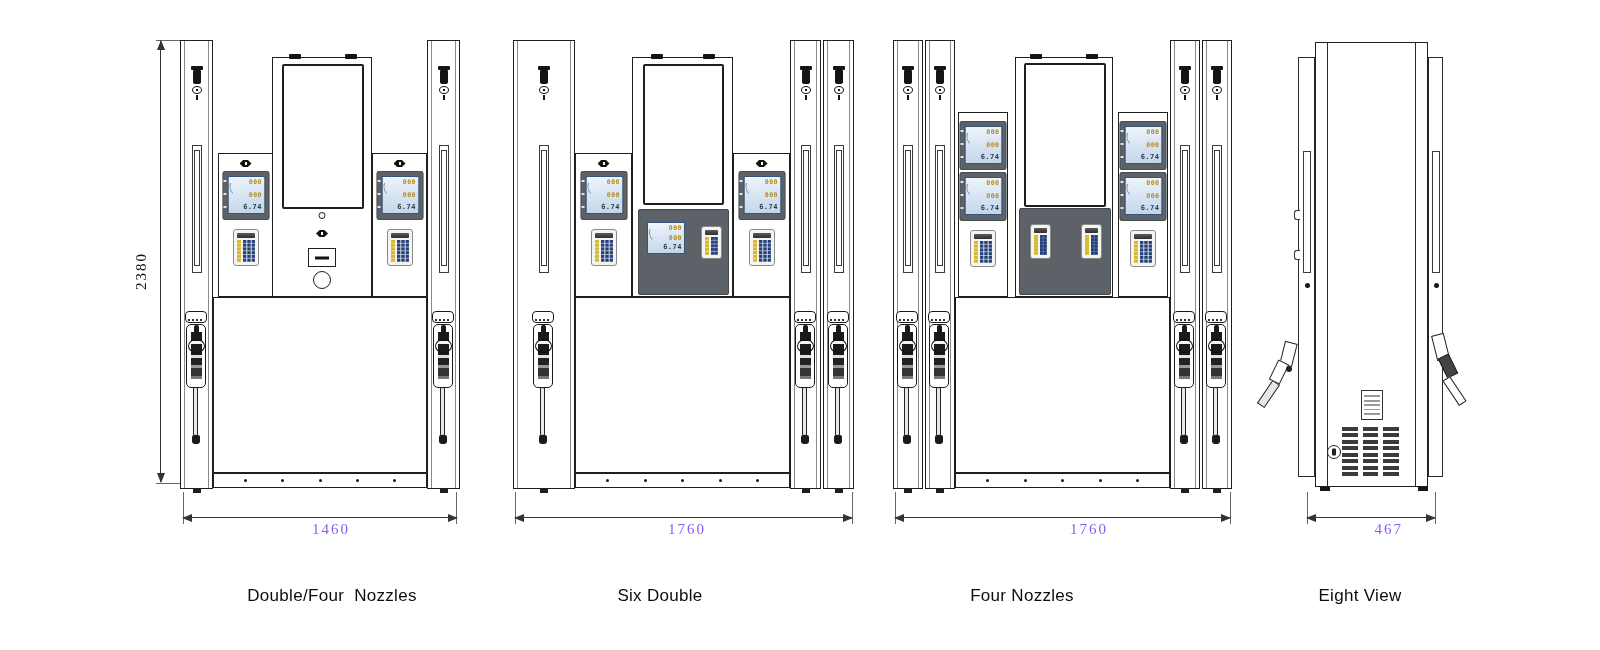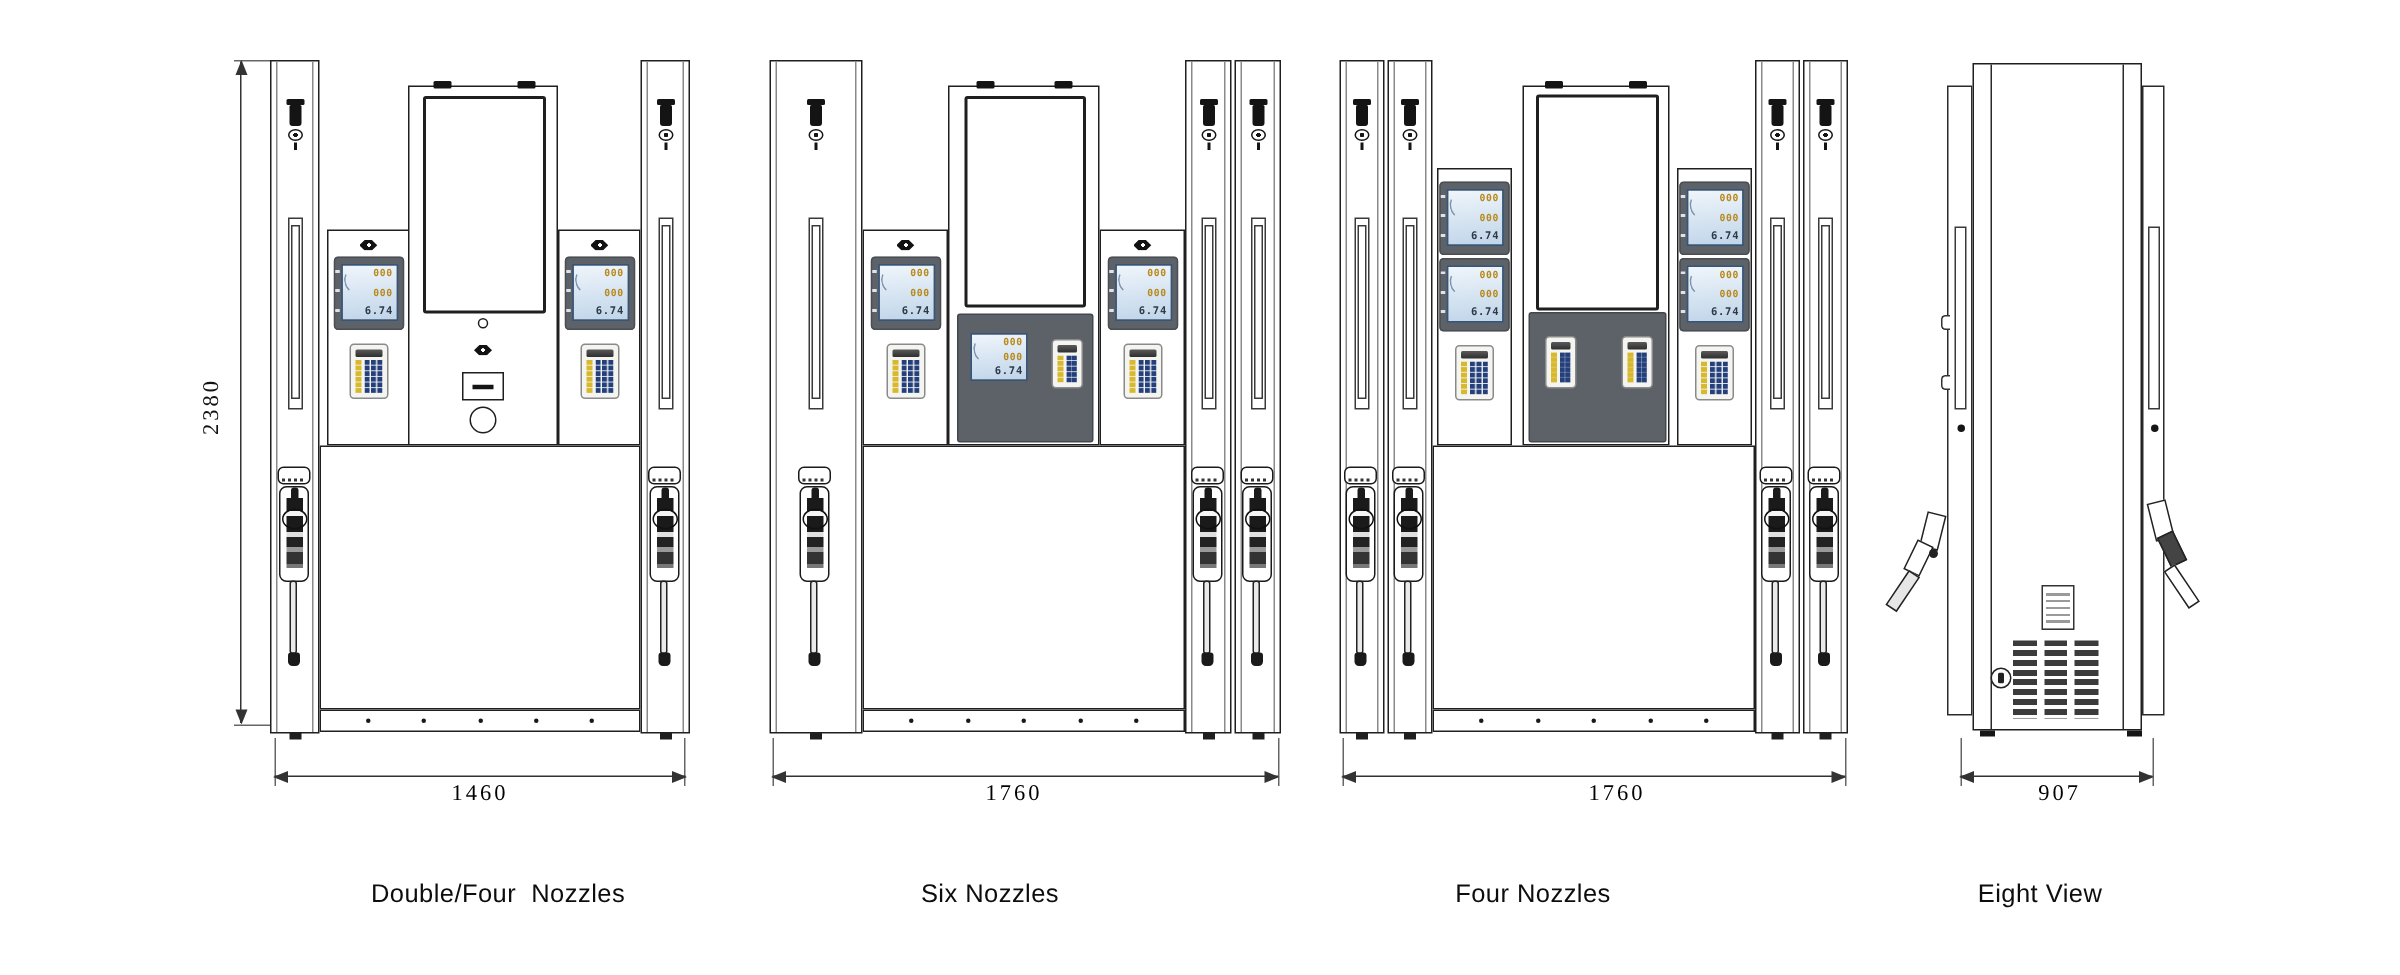--- a/index.html
+++ b/index.html
@@ -73,21 +73,21 @@
 
   
   .hdim{border-top:1.2px solid #333;height:0;}
   .hdim::before{content:"";position:absolute;left:-1px;top:-4.5px;border-top:4px solid transparent;border-bottom:4px solid transparent;border-right:10px solid #333;}
   .hdim::after{content:"";position:absolute;right:-1px;top:-4.5px;border-top:4px solid transparent;border-bottom:4px solid transparent;border-left:10px solid #333;}
   .vdim{border-left:1.2px solid #333;width:0;}
   .vdim::before{content:"";position:absolute;top:-1px;left:-4.5px;border-left:4px solid transparent;border-right:4px solid transparent;border-bottom:10px solid #333;}
   .vdim::after{content:"";position:absolute;bottom:-1px;left:-4.5px;border-left:4px solid transparent;border-right:4px solid transparent;border-top:10px solid #333;}
   .extv{border-left:1px solid #666;width:0;}
   .exth{border-top:1px solid #666;height:0;}
-  .dimlabel{font:15px "Liberation Serif",serif;letter-spacing:2px;color:#000000;text-align:center;}
+  .dimlabel{font:15px "Liberation Serif",serif;letter-spacing:2px;color:#8b5cf6;text-align:right;}
   .vlabel{font:15px "Liberation Serif",serif;letter-spacing:2px;color:#111;text-align:center;transform:rotate(-90deg);}
   .caption{font:17px "Liberation Sans",sans-serif;color:#0d0d0d;text-align:center;letter-spacing:.3px;white-space:pre;}
 
   
   .svbody{background:#fff;border:1.2px solid #1f1f1f;}
   .vline{width:1px;background:#2a2a2a;}
   .svprofile{background:#fff;border:1px solid #2a2a2a;}
   .svslot{border:1px solid #3a3a3a;background:#fff;}
   .knob{background:#fff;border:1px solid #333;border-right:none;border-radius:3px 0 0 3px;}
   .svdot{background:#161616;border-radius:50%;}
@@ -322,21 +322,21 @@
           <i class="dot"></i>
           <i class="dot"></i>
           <i class="dot"></i>
         </div>
       </div>
 
     <i class="extv" style="left:515px;top:492px;height:32px"></i>
     <i class="extv" style="left:852px;top:492px;height:32px"></i>
     <i class="hdim" style="left:515px;top:517px;width:337px"></i>
     <div class="dimlabel" style="left:646px;top:521px;width:60px">1760</div>
-    <div class="caption" style="left:560px;top:586px;width:200px">Six Nozzles</div>
+    <div class="caption" style="left:560px;top:586px;width:200px">Six Double</div>
   </div>
 
   <div class="layer">
     <div class="pillar" style="left:893px;top:40px;width:30px;height:449px">
       <div class="holder cx" style="top:25px">
           <i class="h1"></i>
           <i class="h2"></i>
           <i class="h3"></i>
           <i class="h4"></i>
         </div>
@@ -520,17 +520,17 @@
       <i class="gcol"></i>
       <i class="gcol"></i>
     </div>
     <i class="svlock" style="left:1327px;top:445px;width:14px;height:14px"></i>
     <i class="foot" style="left:1320px;top:487px;width:10px;height:4px"></i>
     <i class="foot" style="left:1418px;top:487px;width:10px;height:4px"></i>
 
     <i class="extv" style="left:1307px;top:492px;height:32px"></i>
     <i class="extv" style="left:1435px;top:492px;height:32px"></i>
     <i class="hdim" style="left:1307px;top:517px;width:128px"></i>
-    <div class="dimlabel" style="left:1343px;top:521px;width:60px">907</div>
+    <div class="dimlabel" style="left:1343px;top:521px;width:60px">467</div>
     <div class="caption" style="left:1260px;top:586px;width:200px">Eight View</div>
   </div>
 
 </div>
 
 </body></html>

